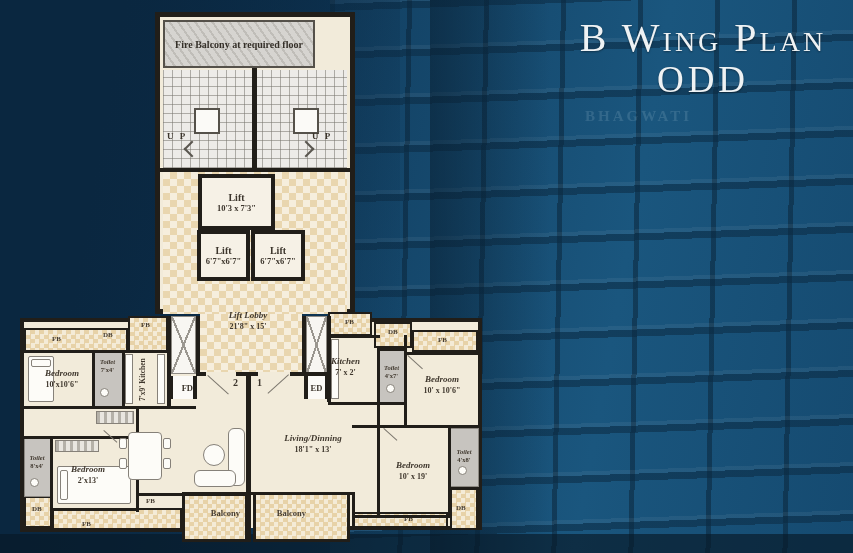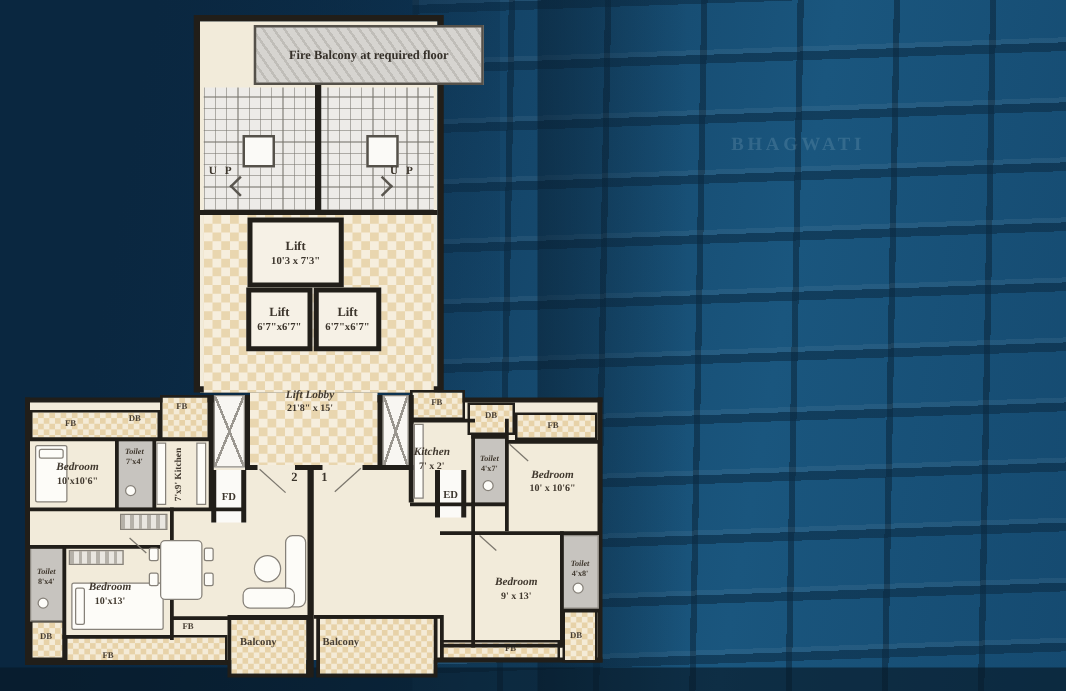--- a/index.html
+++ b/index.html
@@ -40,44 +40,48 @@
      linear-gradient(to top right,transparent calc(50% - 1px),#9a968f calc(50% - 1px),#9a968f calc(50% + 1px),transparent calc(50% + 1px)),
      linear-gradient(to bottom right,transparent calc(50% - 1px),#9a968f calc(50% - 1px),#9a968f calc(50% + 1px),transparent calc(50% + 1px));
      border:1px solid #8e8a83;box-sizing:border-box;}
   .lbl{text-align:center;color:#40382e;line-height:1.3;}
   .lbl .rn{font-size:9px;font-weight:700;font-style:italic;}
   .lbl .rs{font-size:8px;font-weight:700;}
   .lbl-sm .rn{font-size:6.5px;font-weight:700;}
   .lbl-sm .rs{font-size:6.5px;font-weight:700;}
   .vlbl{writing-mode:vertical-rl;transform:rotate(180deg);font-size:7.5px;font-weight:700;color:#40382e;text-align:center;}
   .mk{font-size:7px;font-weight:700;color:#473e33;}
-  .balc-lbl{font-size:8.5px;font-weight:700;color:#473e33;text-align:left;}
+  .balc-lbl{font-size:8.5px;font-weight:700;color:#473e33;text-align:right;}
   .up{font-size:9px;font-weight:700;color:#3c352c;letter-spacing:2px;}
   .chev{width:10px;height:10px;border-left:2px solid #5a564f;border-bottom:2px solid #5a564f;}
   .furn{background:#fdfcf8;border:1px solid #868179;border-radius:2px;box-sizing:border-box;}
   .ward{background:repeating-linear-gradient(90deg,#b5b1a9 0 3px,#e9e6e0 3px 7px);border:1px solid #868179;box-sizing:border-box;}
   .diag{height:1px;background:#7c776e;transform-origin:0 0;}
   .flatno{font-size:10px;font-weight:700;color:#3c352c;}
   .whitebox{background:#fbfaf7;border-left:4px solid #211e19;border-right:4px solid #211e19;box-sizing:border-box;display:flex;align-items:center;justify-content:center;font-size:8.5px;font-weight:700;color:#3c352c;}
 </style>
 </head>
 <body>
 
 <div class="stage">
 
   <div class="abs facade"></div>
   <div class="abs facade2"></div>
   <div class="abs darkleft"></div>
   <div class="abs darkbottom"></div>
   <div class="abs watermark">BHAGWATI</div>
 
+  <div class="abs title">
+    <div class="t1">B Wing Plan</div>
+    <div class="t2">ODD</div>
+  </div>
 
   <div class="abs cream" style="left:160px;top:17px;width:190px;height:297px;"></div>
   <div class="abs" style="left:155px;top:12px;width:200px;height:302px;border:5px solid #211e19;box-sizing:border-box;"></div>
-  <div class="abs fireband" style="left:163px;top:20px;width:184px;height:48px;margin-left:40px;">
+  <div class="abs fireband" style="left:163px;top:20px;width:152px;height:48px;">
     <span>Fire Balcony at required floor</span>
   </div>
   <div class="abs stairs" style="left:163px;top:70px;width:184px;height:98px;"></div>
   <div class="abs stairbox" style="left:194px;top:108px;width:22px;height:22px;"></div>
   <div class="abs stairbox" style="left:293px;top:108px;width:22px;height:22px;"></div>
   <div class="abs wall" style="left:252px;top:68px;width:5px;height:104px;"></div>
   <div class="abs up" style="left:167px;top:131px;">U P</div>
   <div class="abs chev" style="left:186px;top:143px;transform:rotate(45deg);"></div>
   <div class="abs chev" style="left:300px;top:143px;transform:rotate(225deg);"></div>
   <div class="abs up" style="left:312px;top:131px;">U P</div>
@@ -137,24 +141,24 @@
   <div class="abs balc-lbl" style="left:192px;top:508px;width:48px;">Balcony</div>
   <div class="abs balc-lbl" style="left:258px;top:508px;width:48px;">Balcony</div>
 
   <div class="abs gray" style="left:92px;top:352px;width:31px;height:55px;"></div>
   <div class="abs gray" style="left:24px;top:438px;width:27px;height:59px;"></div>
   <div class="abs gray" style="left:379px;top:348px;width:26px;height:55px;"></div>
   <div class="abs gray" style="left:450px;top:428px;width:29px;height:59px;"></div>
 
   <div class="abs shaft" style="left:171px;top:316px;width:25px;height:58px;"></div>
   <div class="abs shaft" style="left:306px;top:316px;width:21px;height:58px;"></div>
-  <div class="abs whitebox" style="left:169px;top:376px;width:28px;height:42px;">
+  <div class="abs whitebox" style="left:169px;top:376px;width:28px;height:23px;justify-content:flex-end;">
     <span>FD</span>
   </div>
-  <div class="abs whitebox" style="left:304px;top:376px;width:25px;height:38px;margin-left:44px;">
+  <div class="abs whitebox" style="left:304px;top:376px;width:25px;height:23px;">
     <span>ED</span>
   </div>
 
   <div class="abs wall" style="left:92px;top:352px;width:3px;height:56px;"></div>
   <div class="abs wall" style="left:122px;top:352px;width:3px;height:56px;"></div>
   <div class="abs wall" style="left:167px;top:316px;width:4px;height:92px;"></div>
   <div class="abs wall" style="left:196px;top:316px;width:4px;height:60px;"></div>
   <div class="abs wall" style="left:24px;top:350px;width:144px;height:3px;"></div>
   <div class="abs wall" style="left:24px;top:406px;width:172px;height:3px;"></div>
   <div class="abs wall" style="left:196px;top:372px;width:10px;height:4px;"></div>
@@ -219,41 +223,45 @@
     <div class="rn">Bedroom</div>
     <div class="rs">10'x10'6"</div>
   </div>
   <div class="abs lbl lbl-sm" style="left:93px;top:358px;width:29px;">
     <div class="rn">Toilet</div>
     <div class="rs">7'x4'</div>
   </div>
   <div class="abs vlbl" style="left:138px;top:356px;height:48px;">7'x9' Kitchen</div>
   <div class="abs lbl" style="left:62px;top:464px;width:52px;">
     <div class="rn">Bedroom</div>
-    <div class="rs">10'x13'</div>
+    <div class="rs">2'x13'</div>
   </div>
   <div class="abs lbl lbl-sm" style="left:24px;top:454px;width:26px;">
     <div class="rn">Toilet</div>
     <div class="rs">8'x4'</div>
   </div>
 
   <div class="abs lbl" style="left:328px;top:356px;width:35px;">
     <div class="rn">Kitchen</div>
     <div class="rs">7' x 2'</div>
   </div>
   <div class="abs lbl lbl-sm" style="left:379px;top:364px;width:25px;">
     <div class="rn">Toilet</div>
     <div class="rs">4'x7'</div>
   </div>
   <div class="abs lbl" style="left:410px;top:374px;width:64px;">
     <div class="rn">Bedroom</div>
     <div class="rs">10' x 10'6"</div>
   </div>
+  <div class="abs lbl" style="left:268px;top:433px;width:90px;">
+    <div class="rn">Living/Dinning</div>
+    <div class="rs">18'1" x 13'</div>
+  </div>
   <div class="abs lbl" style="left:384px;top:460px;width:58px;">
     <div class="rn">Bedroom</div>
-    <div class="rs">9' x 13'</div>
+    <div class="rs">10' x 19'</div>
   </div>
   <div class="abs lbl lbl-sm" style="left:450px;top:448px;width:28px;">
     <div class="rn">Toilet</div>
     <div class="rs">4'x8'</div>
   </div>
 
 </div>
 
 </body></html>

